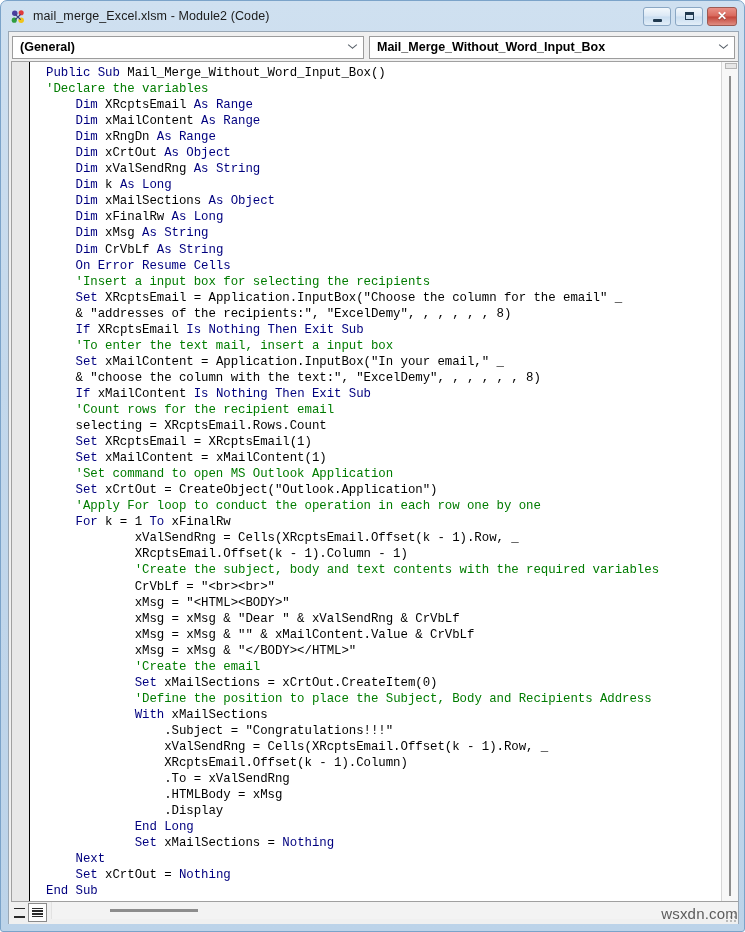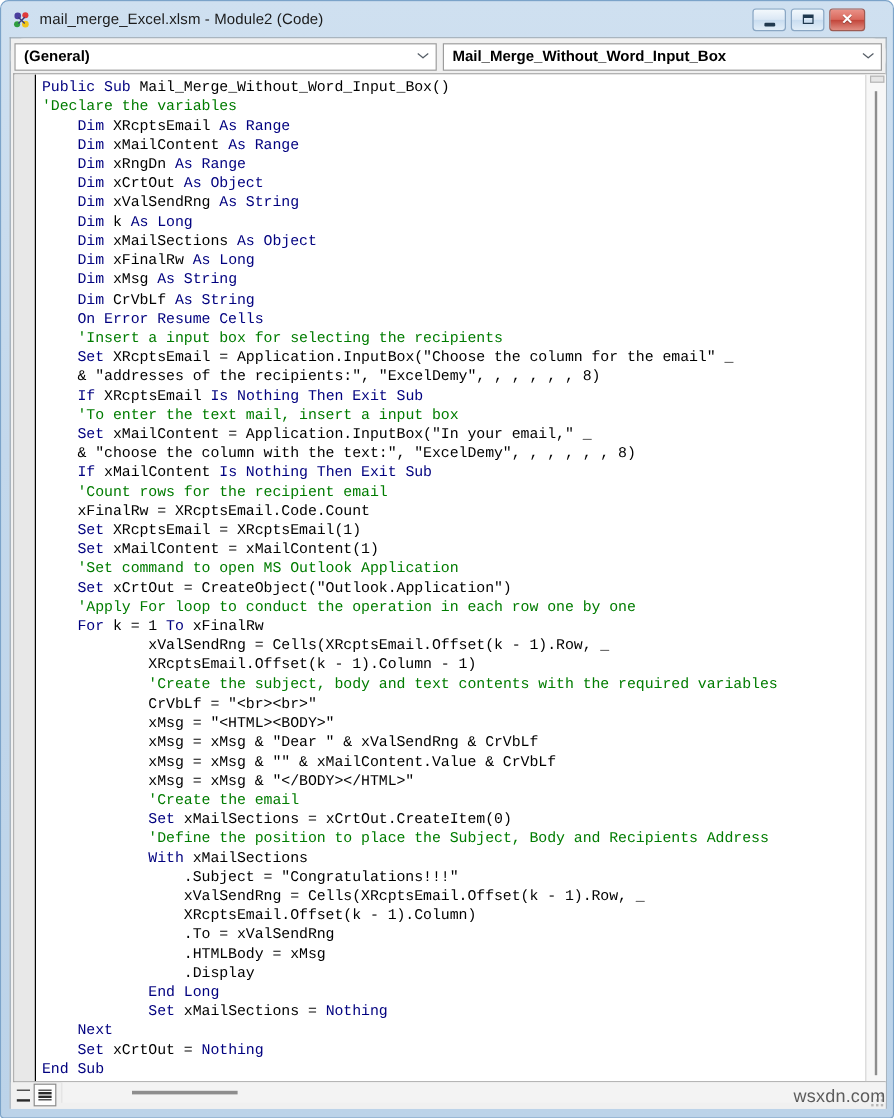--- a/index.html
+++ b/index.html
@@ -21,21 +21,21 @@
     border-radius: 7px 7px 3px 3px;
     padding: 0;
   }
 
   
   .titlebar {
     position: relative;
     height: 30px;
     display: flex;
     align-items: center;
-    padding: 0 20px 0 9px;
+    padding: 0 4px 0 9px;
     border-radius: 6px 6px 0 0;
   }
   .title-icon {
     width: 17px; height: 17px;
     margin-right: 6px;
     flex: 0 0 auto;
     position: relative;
     top: 1px;
   }
   .title-text {
@@ -162,20 +162,21 @@
     background: #e8e8e8;
     border-right: 1.5px solid #000000;
     flex: 0 0 auto;
   }
   .code-area {
     flex: 1 1 auto;
     overflow: hidden;
     background: #ffffff;
     padding: 3px 0 0 5px;
     position: relative;
+    margin-left: 11px;
   }
   .code-line {
     font-family: "Liberation Mono", "DejaVu Sans Mono", monospace;
     font-size: 12.4px;
     line-height: 16.05px;
     white-space: pre;
     color: #000000;
     letter-spacing: -0.05px;
     height: 16.05px;
   }
@@ -349,21 +350,21 @@
           <div class="code-line"><span class="txt">    </span><span class="kw">On Error Resume Cells</span></div>
           <div class="code-line"><span class="txt">    </span><span class="cmt">'Insert a input box for selecting the recipients</span></div>
           <div class="code-line"><span class="txt">    </span><span class="kw">Set </span><span class="txt">XRcptsEmail = Application.InputBox("Choose the column for the email" _</span></div>
           <div class="code-line"><span class="txt">    &amp; "addresses of the recipients:", "ExcelDemy", , , , , , 8)</span></div>
           <div class="code-line"><span class="txt">    </span><span class="kw">If </span><span class="txt">XRcptsEmail </span><span class="kw">Is Nothing Then Exit Sub</span></div>
           <div class="code-line"><span class="txt">    </span><span class="cmt">'To enter the text mail, insert a input box</span></div>
           <div class="code-line"><span class="txt">    </span><span class="kw">Set </span><span class="txt">xMailContent = Application.InputBox("In your email," _</span></div>
           <div class="code-line"><span class="txt">    &amp; "choose the column with the text:", "ExcelDemy", , , , , , 8)</span></div>
           <div class="code-line"><span class="txt">    </span><span class="kw">If </span><span class="txt">xMailContent </span><span class="kw">Is Nothing Then Exit Sub</span></div>
           <div class="code-line"><span class="txt">    </span><span class="cmt">'Count rows for the recipient email</span></div>
-          <div class="code-line"><span class="txt">    xFinalRw = XRcptsEmail.Code.Count</span></div>
+          <div class="code-line"><span class="txt">    selecting = XRcptsEmail.Rows.Count</span></div>
           <div class="code-line"><span class="txt">    </span><span class="kw">Set </span><span class="txt">XRcptsEmail = XRcptsEmail(1)</span></div>
           <div class="code-line"><span class="txt">    </span><span class="kw">Set </span><span class="txt">xMailContent = xMailContent(1)</span></div>
           <div class="code-line"><span class="txt">    </span><span class="cmt">'Set command to open MS Outlook Application</span></div>
           <div class="code-line"><span class="txt">    </span><span class="kw">Set </span><span class="txt">xCrtOut = CreateObject("Outlook.Application")</span></div>
           <div class="code-line"><span class="txt">    </span><span class="cmt">'Apply For loop to conduct the operation in each row one by one</span></div>
           <div class="code-line"><span class="txt">    </span><span class="kw">For </span><span class="txt">k = 1 </span><span class="kw">To </span><span class="txt">xFinalRw</span></div>
           <div class="code-line"><span class="txt">            xValSendRng = Cells(XRcptsEmail.Offset(k - 1).Row, _</span></div>
           <div class="code-line"><span class="txt">            XRcptsEmail.Offset(k - 1).Column - 1)</span></div>
           <div class="code-line"><span class="txt">            </span><span class="cmt">'Create the subject, body and text contents with the required variables</span></div>
           <div class="code-line"><span class="txt">            CrVbLf = "&lt;br&gt;&lt;br&gt;"</span></div>

